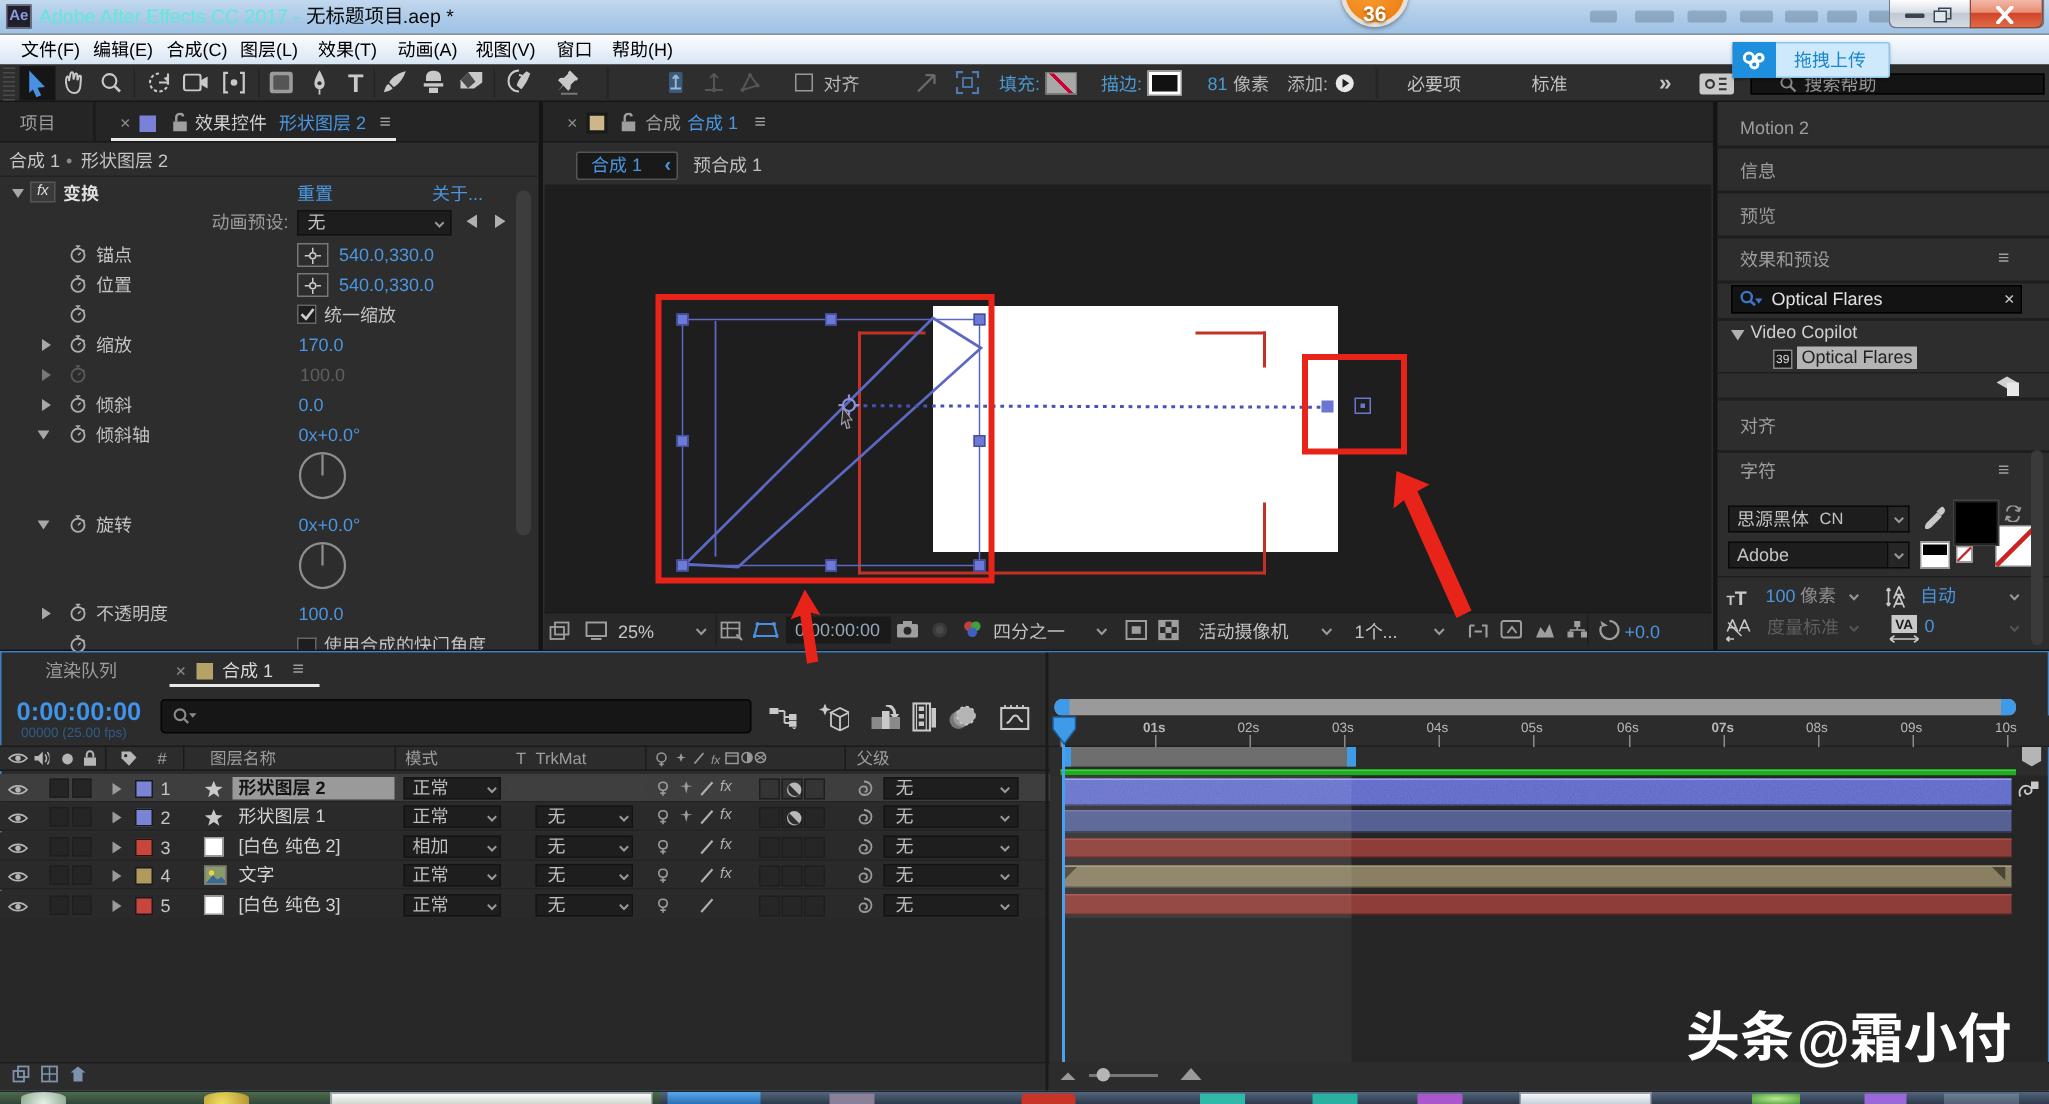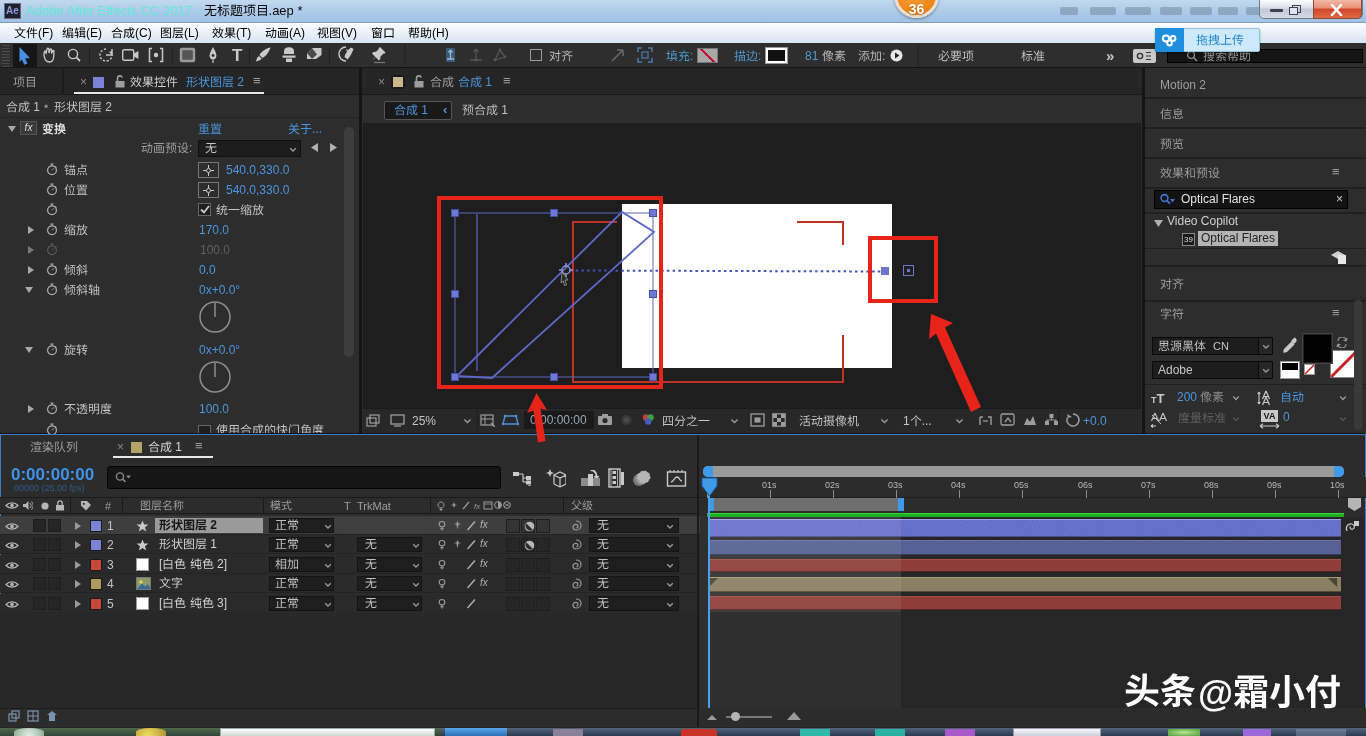--- a/index.html
+++ b/index.html
@@ -614,21 +614,21 @@
       <path d="M1.2 1.2 L4 4 L6.8 1.2" stroke="#9a9a9a" stroke-width="1.3" fill="none"></path>
     </svg>
 <div style="position:absolute;left:1280px;top:361px;width:20px;height:18px;background:#fff;border:1px solid #999;"></div>
 <div style="position:absolute;left:1282px;top:363px;width:16px;height:7px;background:#000;"></div>
 <div style="position:absolute;left:1304px;top:364px;width:11px;height:11px;background:#fff;border:1px solid #999;"></div>
 <svg style="position:absolute;left:1304px;top:364px" width="11" height="11">
       <path d="M1 10 L10 1" stroke="#c22" stroke-width="1.6"></path>
     </svg>
 <div style="position:absolute;left:1145px;top:384px;width:221px;height:1px;background:#1f1f1f;"></div>
 <div style="position:absolute;left:1151px;top:391px;width:18px;height:14px;color:#c9c9c9;font-size:13px;font-weight:bold;"><span style="font-size:9px">T</span>T</div>
-<div style="position:absolute;left:1177px;top:391px;white-space:nowrap;"><span style="font-size:12px;color:#4a96e0;font-weight:normal;line-height:13px;vertical-align:top">200</span></div>
+<div style="position:absolute;left:1177px;top:391px;white-space:nowrap;"><span style="font-size:12px;color:#4a96e0;font-weight:normal;line-height:13px;vertical-align:top">100</span></div>
 <div style="position:absolute;left:1200px;top:391px;white-space:nowrap;"><svg width="24" height="13" viewBox="0 0 24 13" style="vertical-align:top;overflow:visible">
         <path fill="#8e8e8e" d="M5.8 1.8L8 1.8C7.8 2.1 7.5 2.5 7.3 2.8L5 2.8C5.3 2.4 5.6 2.1 5.8 1.8ZM5.8 0.3C5.3 1.3 4.4 2.5 3.1 3.5C3.3 3.6 3.5 3.9 3.7 4C3.9 3.9 4.1 3.7 4.3 3.5L4.3 5.4L6.2 5.4C5.6 5.9 4.7 6.4 3.4 6.8C3.6 6.9 3.9 7.2 4 7.3C5 7 5.8 6.6 6.4 6.1C6.6 6.3 6.8 6.5 6.9 6.7C6.1 7.4 4.6 8.2 3.4 8.5C3.6 8.7 3.8 8.9 3.9 9.1C5 8.7 6.4 8 7.2 7.2C7.4 7.4 7.5 7.7 7.5 7.9C6.6 8.8 4.8 9.8 3.3 10.2C3.5 10.4 3.7 10.6 3.9 10.8C5.2 10.4 6.7 9.6 7.7 8.6C7.8 9.4 7.7 10 7.4 10.3C7.2 10.5 7.1 10.5 6.8 10.5C6.6 10.5 6.3 10.5 6 10.5C6.2 10.7 6.2 11 6.3 11.2C6.5 11.3 6.8 11.3 7 11.3C7.4 11.3 7.7 11.2 8 10.9C8.6 10.4 8.7 9.1 8.3 7.8L8.9 7.5C9.3 8.8 10.1 10 11.1 10.6C11.2 10.4 11.4 10.1 11.6 9.9C10.7 9.4 10 8.4 9.6 7.2C10 7 10.5 6.7 10.9 6.5L10.3 5.9C9.7 6.3 8.9 6.8 8.1 7.2C7.8 6.6 7.5 6.1 6.9 5.7L7.2 5.4L10.8 5.4L10.8 2.8L8.2 2.8C8.6 2.4 8.9 1.9 9.2 1.4L8.7 1L8.5 1.1L6.3 1.1L6.7 0.4ZM5.1 3.5L7.2 3.5C7.2 3.8 7.1 4.2 6.8 4.7L5.1 4.7ZM8 3.5L9.9 3.5L9.9 4.7L7.6 4.7C7.9 4.2 8 3.8 8 3.5ZM3.1 0.3C2.5 2.1 1.5 3.9 0.3 5.1C0.5 5.3 0.8 5.7 0.9 6C1.2 5.6 1.6 5.1 1.9 4.6L1.9 11.2L2.8 11.2L2.8 3.3C3.2 2.4 3.7 1.5 4 0.5ZM19.6 9.3C20.7 9.8 21.9 10.6 22.6 11.1L23.3 10.5C22.6 10 21.3 9.3 20.3 8.8ZM15.5 8.8C14.8 9.5 13.6 10.1 12.6 10.5C12.8 10.6 13.1 11 13.2 11.1C14.3 10.6 15.5 9.9 16.3 9.1ZM14.3 6.8C14.5 6.7 14.9 6.7 17.3 6.5C16.2 7 15.2 7.3 14.8 7.5C14.1 7.7 13.6 7.9 13.2 7.9C13.2 8.1 13.4 8.5 13.4 8.7C13.7 8.6 14.2 8.5 17.7 8.3L17.7 10.2C17.7 10.4 17.7 10.4 17.5 10.4C17.3 10.4 16.7 10.4 15.9 10.4C16.1 10.6 16.2 11 16.3 11.2C17.1 11.2 17.7 11.2 18.1 11.1C18.5 11 18.6 10.7 18.6 10.2L18.6 8.3L21.6 8.1C21.9 8.4 22.2 8.7 22.4 8.9L23.1 8.4C22.6 7.8 21.6 7.1 20.7 6.5L20.1 7C20.3 7.1 20.6 7.3 20.9 7.5L15.9 7.8C17.6 7.2 19.3 6.5 20.9 5.7L20.3 5.1C19.8 5.3 19.3 5.6 18.8 5.8L16 6C16.7 5.7 17.3 5.4 17.9 5L17.7 4.8L23.4 4.8L23.4 4L18.4 4L18.4 3.3L22.1 3.3L22.1 2.6L18.4 2.6L18.4 1.8L22.8 1.8L22.8 1.1L18.4 1.1L18.4 0.2L17.5 0.2L17.5 1.1L13.3 1.1L13.3 1.8L17.5 1.8L17.5 2.6L13.9 2.6L13.9 3.3L17.5 3.3L17.5 4L12.6 4L12.6 4.8L16.9 4.8C16.1 5.3 15.2 5.7 14.9 5.8C14.6 5.9 14.3 6 14.1 6C14.2 6.2 14.3 6.6 14.3 6.8Z"></path>
       </svg></div>
 <svg style="position:absolute;left:1232px;top:395px;" width="8" height="6" viewBox="0 0 8 6">
       <path d="M1.2 1.5 L4 4.5 L6.8 1.5" stroke="#999" stroke-width="1.3" fill="none"></path>
     </svg>
 <svg style="position:absolute;left:1257px;top:388px;" width="18" height="19" viewBox="0 0 18 19">
       <path d="M9 3 L5.5 11 M9 3 L12.5 11 M6.8 8.5 L11.2 8.5" stroke="#c9c9c9" stroke-width="1.2" fill="none"></path>
       <path d="M9 9 L5.5 17 M9 9 L12.5 17 M6.8 14.5 L11.2 14.5" stroke="#c9c9c9" stroke-width="1.2" fill="none"></path>
       <path d="M2 4 L2 16 M2 4 L0.8 6 M2 4 L3.2 6 M2 16 L0.8 14 M2 16 L3.2 14" stroke="#c9c9c9" stroke-width="1.1"></path>
@@ -1051,33 +1051,33 @@
 <svg style="position:absolute;left:46px;top:710px;" width="12" height="12" viewBox="0 0 12 12">
       <path d="M6 1 L11 5 L9 5 L9 11 L3 11 L3 5 L1 5Z" fill="#7d93ad"></path>
     </svg>
 <div style="position:absolute;left:700px;top:435px;width:665px;height:292px;background:#2c2c2c;"></div>
 <div style="position:absolute;left:697px;top:435px;width:2px;height:292px;background:#1a1a1a;"></div>
 <div style="position:absolute;left:703px;top:466px;width:641px;height:11px;background:#9a9a9a;border-radius:5px;"></div>
 <div style="position:absolute;left:703px;top:466px;width:10px;height:11px;background:#3f9ae8;border-radius:5px 0 0 5px;"></div>
 <div style="position:absolute;left:1334px;top:466px;width:10px;height:11px;background:#3f9ae8;border-radius:0 5px 5px 0;"></div>
 <div style="position:absolute;left:699px;top:477px;width:667px;height:21px;background:#2c2c2c;border-bottom:1px solid #1f1f1f;"></div>
 <div style="position:absolute;left:707px;top:490px;width:1px;height:8px;background:#8a8a8a;"></div>
-<div style="position:absolute;left:762px;top:480px;white-space:nowrap;"><span style="font-size:9px;color:#b9b9b9;font-weight:normal;line-height:10px;vertical-align:top">01s</span></div>
+<div style="position:absolute;left:762px;top:480px;white-space:nowrap;"><span style="font-size:9px;color:#b9b9b9;font-weight:bold;line-height:10px;vertical-align:top">01s</span></div>
 <div style="position:absolute;left:770px;top:490px;width:1px;height:8px;background:#8a8a8a;"></div>
 <div style="position:absolute;left:825px;top:480px;white-space:nowrap;"><span style="font-size:9px;color:#b9b9b9;font-weight:normal;line-height:10px;vertical-align:top">02s</span></div>
 <div style="position:absolute;left:833px;top:490px;width:1px;height:8px;background:#8a8a8a;"></div>
 <div style="position:absolute;left:888px;top:480px;white-space:nowrap;"><span style="font-size:9px;color:#b9b9b9;font-weight:normal;line-height:10px;vertical-align:top">03s</span></div>
 <div style="position:absolute;left:896px;top:490px;width:1px;height:8px;background:#8a8a8a;"></div>
 <div style="position:absolute;left:951px;top:480px;white-space:nowrap;"><span style="font-size:9px;color:#b9b9b9;font-weight:normal;line-height:10px;vertical-align:top">04s</span></div>
 <div style="position:absolute;left:959px;top:490px;width:1px;height:8px;background:#8a8a8a;"></div>
 <div style="position:absolute;left:1014px;top:480px;white-space:nowrap;"><span style="font-size:9px;color:#b9b9b9;font-weight:normal;line-height:10px;vertical-align:top">05s</span></div>
 <div style="position:absolute;left:1022px;top:490px;width:1px;height:8px;background:#8a8a8a;"></div>
 <div style="position:absolute;left:1078px;top:480px;white-space:nowrap;"><span style="font-size:9px;color:#b9b9b9;font-weight:normal;line-height:10px;vertical-align:top">06s</span></div>
 <div style="position:absolute;left:1086px;top:490px;width:1px;height:8px;background:#8a8a8a;"></div>
-<div style="position:absolute;left:1141px;top:480px;white-space:nowrap;"><span style="font-size:9px;color:#b9b9b9;font-weight:normal;line-height:10px;vertical-align:top">07s</span></div>
+<div style="position:absolute;left:1141px;top:480px;white-space:nowrap;"><span style="font-size:9px;color:#b9b9b9;font-weight:bold;line-height:10px;vertical-align:top">07s</span></div>
 <div style="position:absolute;left:1149px;top:490px;width:1px;height:8px;background:#8a8a8a;"></div>
 <div style="position:absolute;left:1204px;top:480px;white-space:nowrap;"><span style="font-size:9px;color:#b9b9b9;font-weight:normal;line-height:10px;vertical-align:top">08s</span></div>
 <div style="position:absolute;left:1212px;top:490px;width:1px;height:8px;background:#8a8a8a;"></div>
 <div style="position:absolute;left:1267px;top:480px;white-space:nowrap;"><span style="font-size:9px;color:#b9b9b9;font-weight:normal;line-height:10px;vertical-align:top">09s</span></div>
 <div style="position:absolute;left:1275px;top:490px;width:1px;height:8px;background:#8a8a8a;"></div>
 <div style="position:absolute;left:1330px;top:480px;white-space:nowrap;"><span style="font-size:9px;color:#b9b9b9;font-weight:normal;line-height:10px;vertical-align:top">10s</span></div>
 <div style="position:absolute;left:1338px;top:490px;width:1px;height:8px;background:#8a8a8a;"></div>
 <div style="position:absolute;left:708px;top:498px;width:196px;height:13px;background:#6e6e6e;"></div>
 <div style="position:absolute;left:708px;top:498px;width:6px;height:13px;background:#3f9ae8;"></div>
 <div style="position:absolute;left:898px;top:498px;width:6px;height:13px;background:#3f9ae8;"></div>

